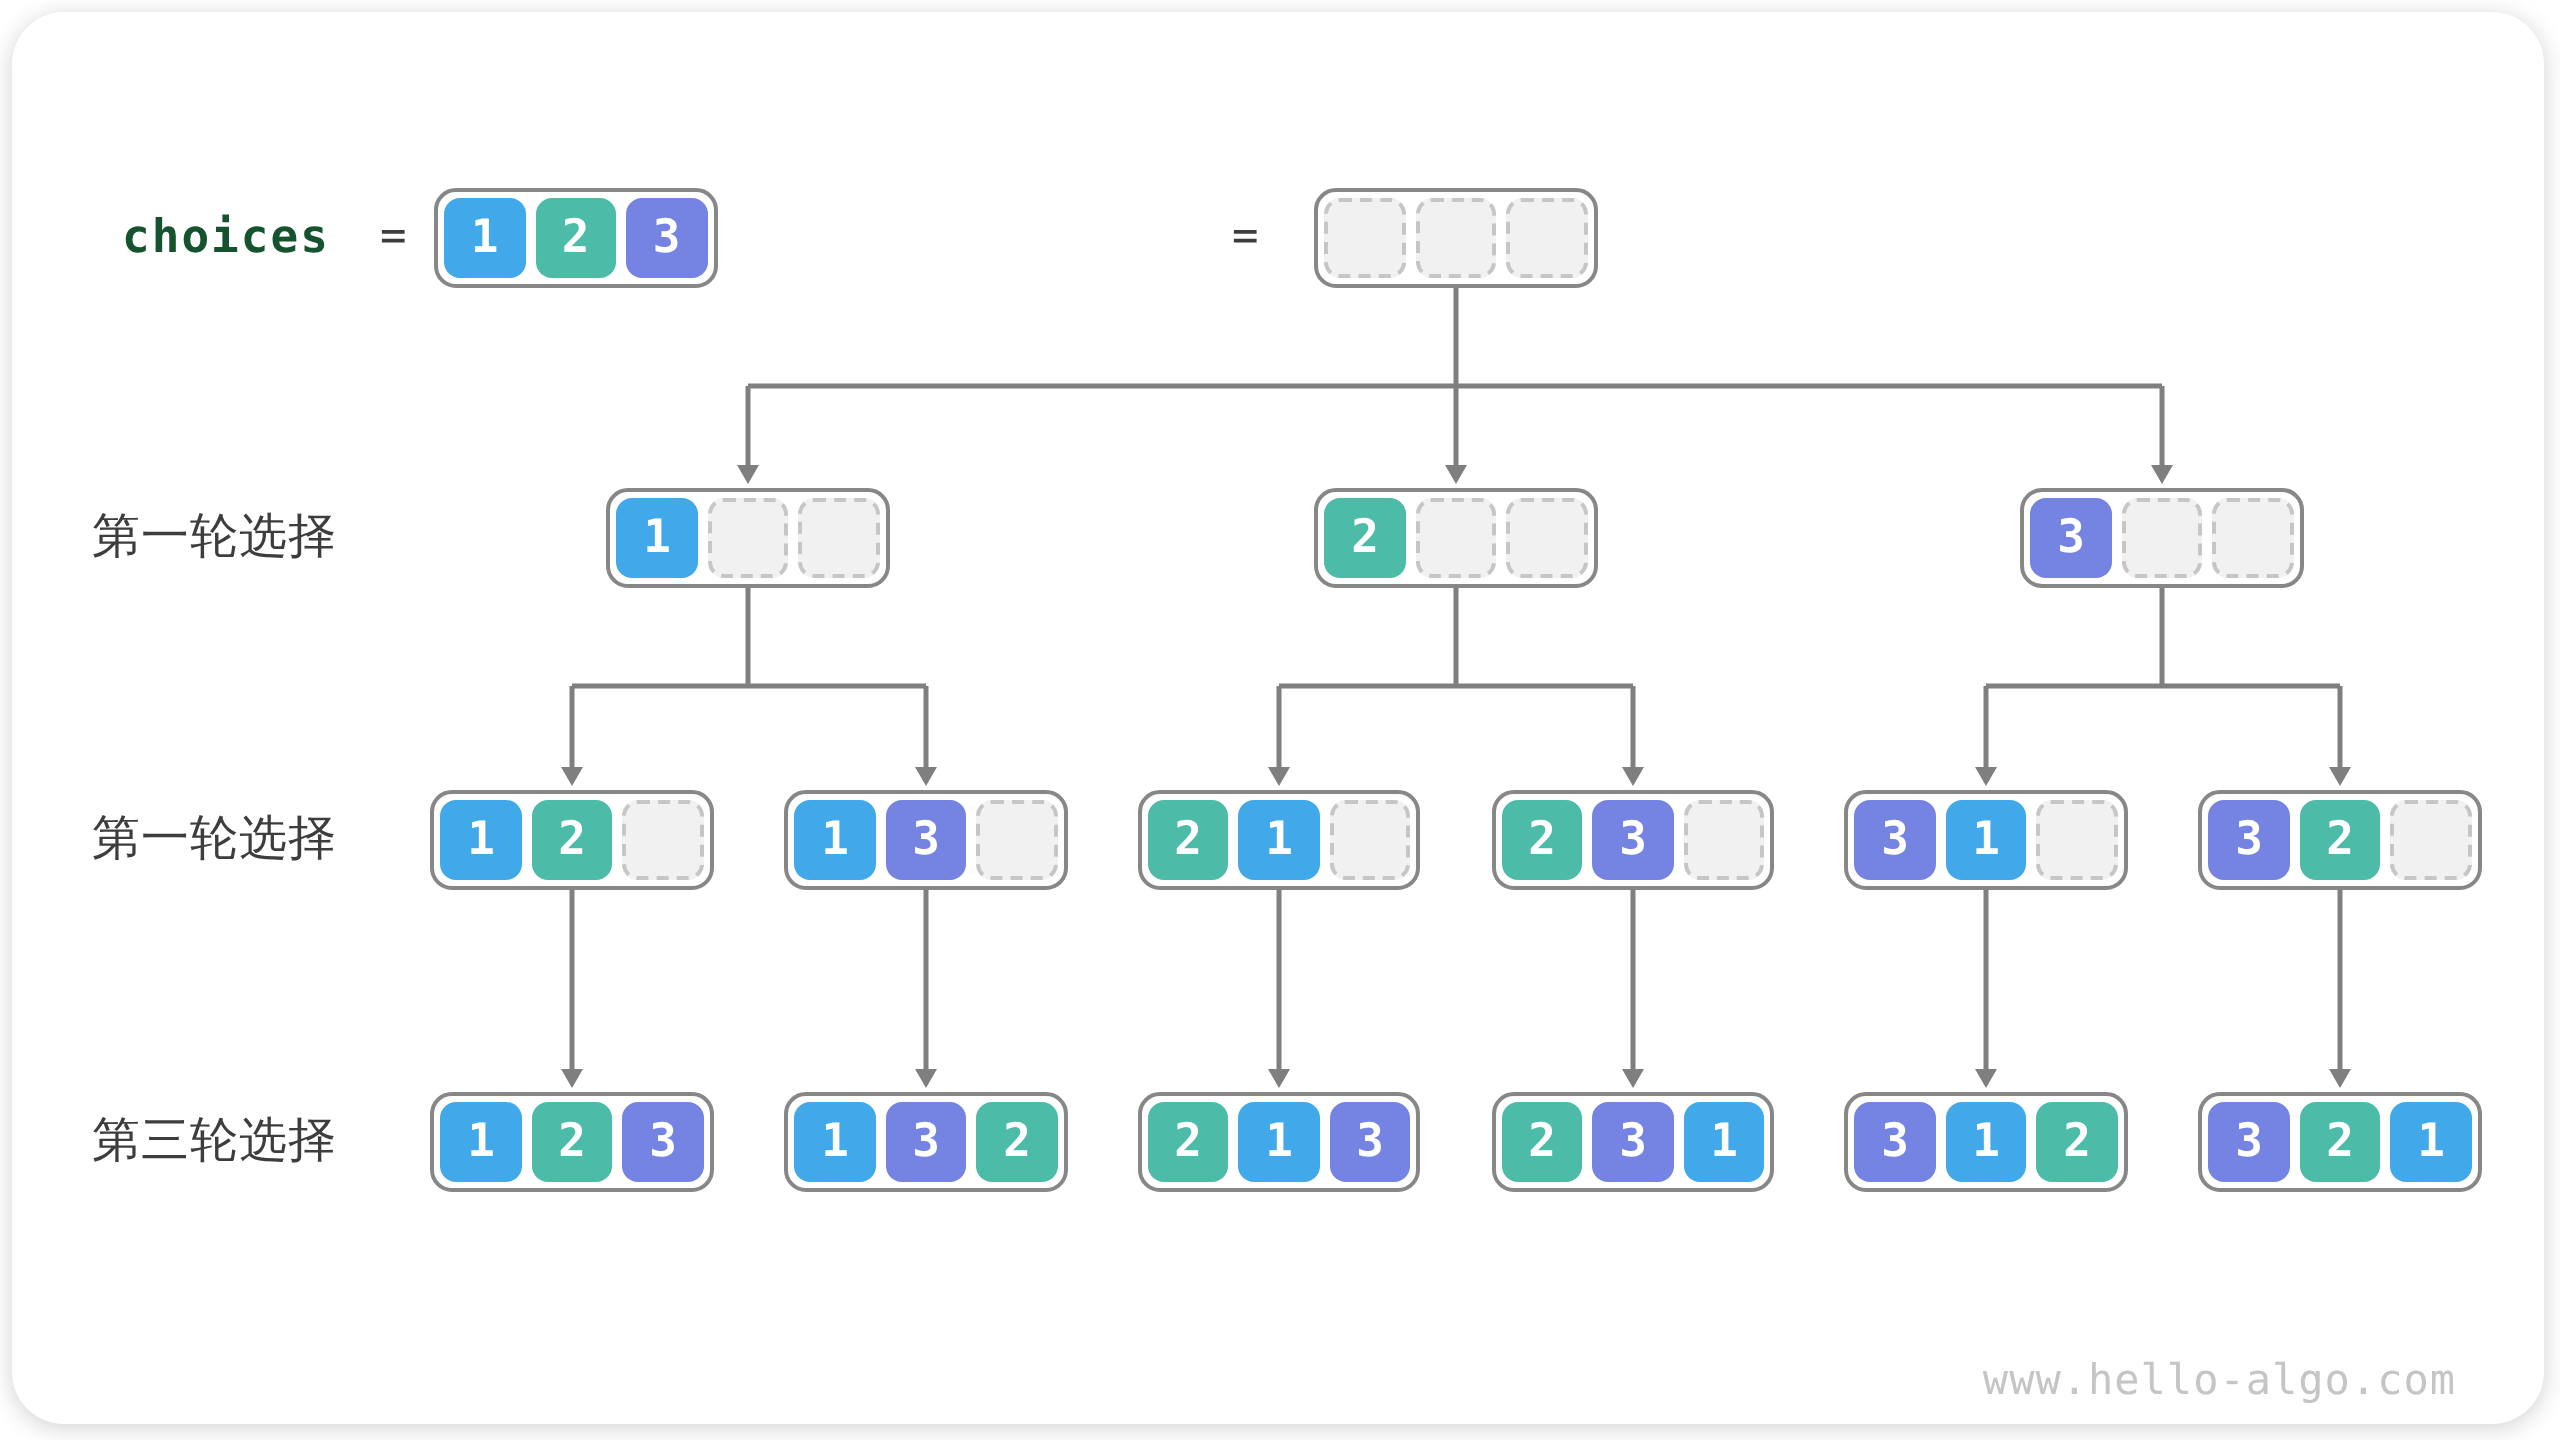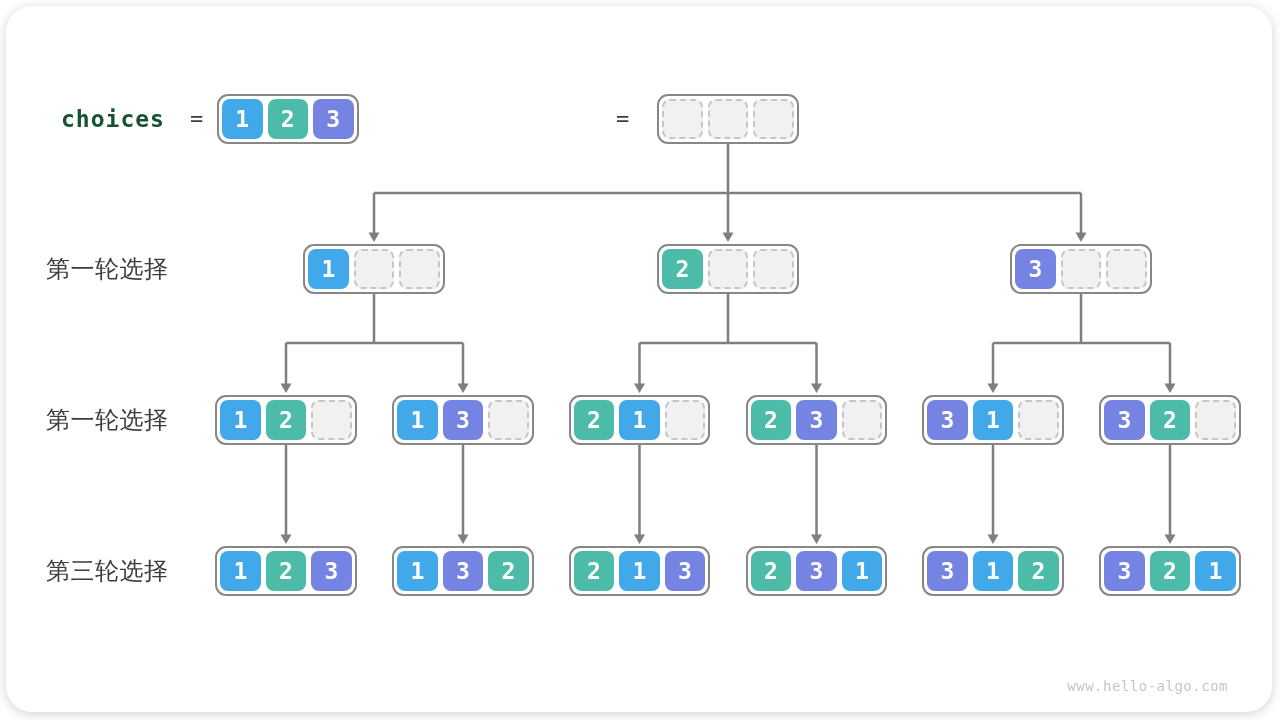--- a/index.html
+++ b/index.html
@@ -34,21 +34,21 @@
     font-family:"DejaVu Sans Mono","Liberation Mono",monospace;
     font-weight:600;font-size:23px;color:#ffffff;
   }
   .cell.empty{
     background:#f1f1f1;border:2px dashed #c6c6c6;
   }
   svg.connectors{position:absolute;left:0;top:0;pointer-events:none;}
   .watermark{
     position:absolute;right:44px;top:672px;
     font-family:"DejaVu Sans Mono","Liberation Mono",monospace;
-    font-size:14px;color:#c5c5c5;letter-spacing:0.5px;
+    font-size:21px;color:#c5c5c5;letter-spacing:0.5px;
   }
 </style>
 </head>
 <body>
 
 <div class="card">
 
   <span class="var-label" style="left:55px;">choices</span>
   <span class="eq" style="left:184px;">=</span>
 

